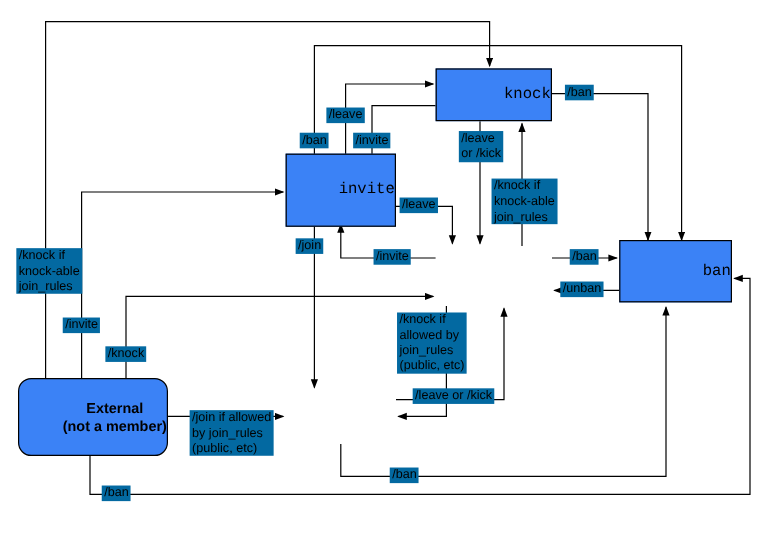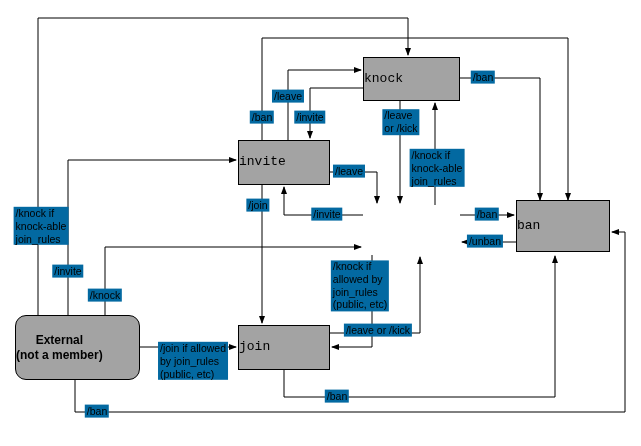--- a/index.html
+++ b/index.html
@@ -2,22 +2,22 @@
 <html><head>
 <meta charset="utf-8">
 <style>
   html,body{margin:0;padding:0;background:#ffffff;}
   .canvas{
     position:relative;width:641px;height:446px;background:#ffffff;
     font-family:"Liberation Sans",sans-serif;color:#000;overflow:hidden;
   }
   .edges-svg{position:absolute;left:0;top:0;width:641px;height:446px;}
   .node{
-    position:absolute;box-sizing:border-box;background:#a3a3a3;border:1px solid #000;
-    display:flex;align-items:center;justify-content:flex-start;text-align:center;
+    position:absolute;box-sizing:border-box;background:#3b82f6;border:1px solid #000;
+    display:flex;align-items:center;justify-content:flex-end;text-align:center;
     font-family:"Liberation Mono","DejaVu Sans Mono",monospace;font-size:13px;
     white-space:pre-line;line-height:1.25;z-index:3;
   }
   .node.rounded{
     border-radius:11px;
     font-family:"Liberation Sans",sans-serif;font-size:12px;font-weight:bold;
   }
   .edge-label{
     position:absolute;transform:translate(-50%,-50%);
     background:#0369a1;padding:0 2px;z-index:2;
@@ -54,28 +54,25 @@
       <polyline points="516,242 462,242" marker-end="url(#arrow)"></polyline>
       <polyline points="372,255 372,347 332,347" marker-end="url(#arrow)"></polyline>
       <polyline points="330,333 420,333 420,257" marker-end="url(#arrow)"></polyline>
       <polyline points="284,370 284,397 555,397 555,256" marker-end="url(#arrow)"></polyline>
     </g>
   </svg>
 
   <div class="node" style="left:363px;top:57px;width:97px;height:44px">
     <span>knock</span>
   </div>
-  <div class="node" style="left:238px;top:140px;width:92px;height:45px">
+  <div class="node" style="left:238px;top:128px;width:92px;height:61px">
     <span>invite</span>
   </div>
   <div class="node" style="left:516px;top:200px;width:94px;height:52px">
     <span>ban</span>
-  </div>
-  <div class="node" style="left:238px;top:325px;width:92px;height:45px">
-    <span>join</span>
   </div>
   <div class="node rounded" style="left:15px;top:315px;width:125px;height:65px">
     <span>External
 (not a member)</span>
   </div>
 
   <div class="edge-label" style="left:41px;top:226px">/knock if
 knock-able
 join_rules</div>
   <div class="edge-label" style="left:68px;top:271px">/invite</div>

